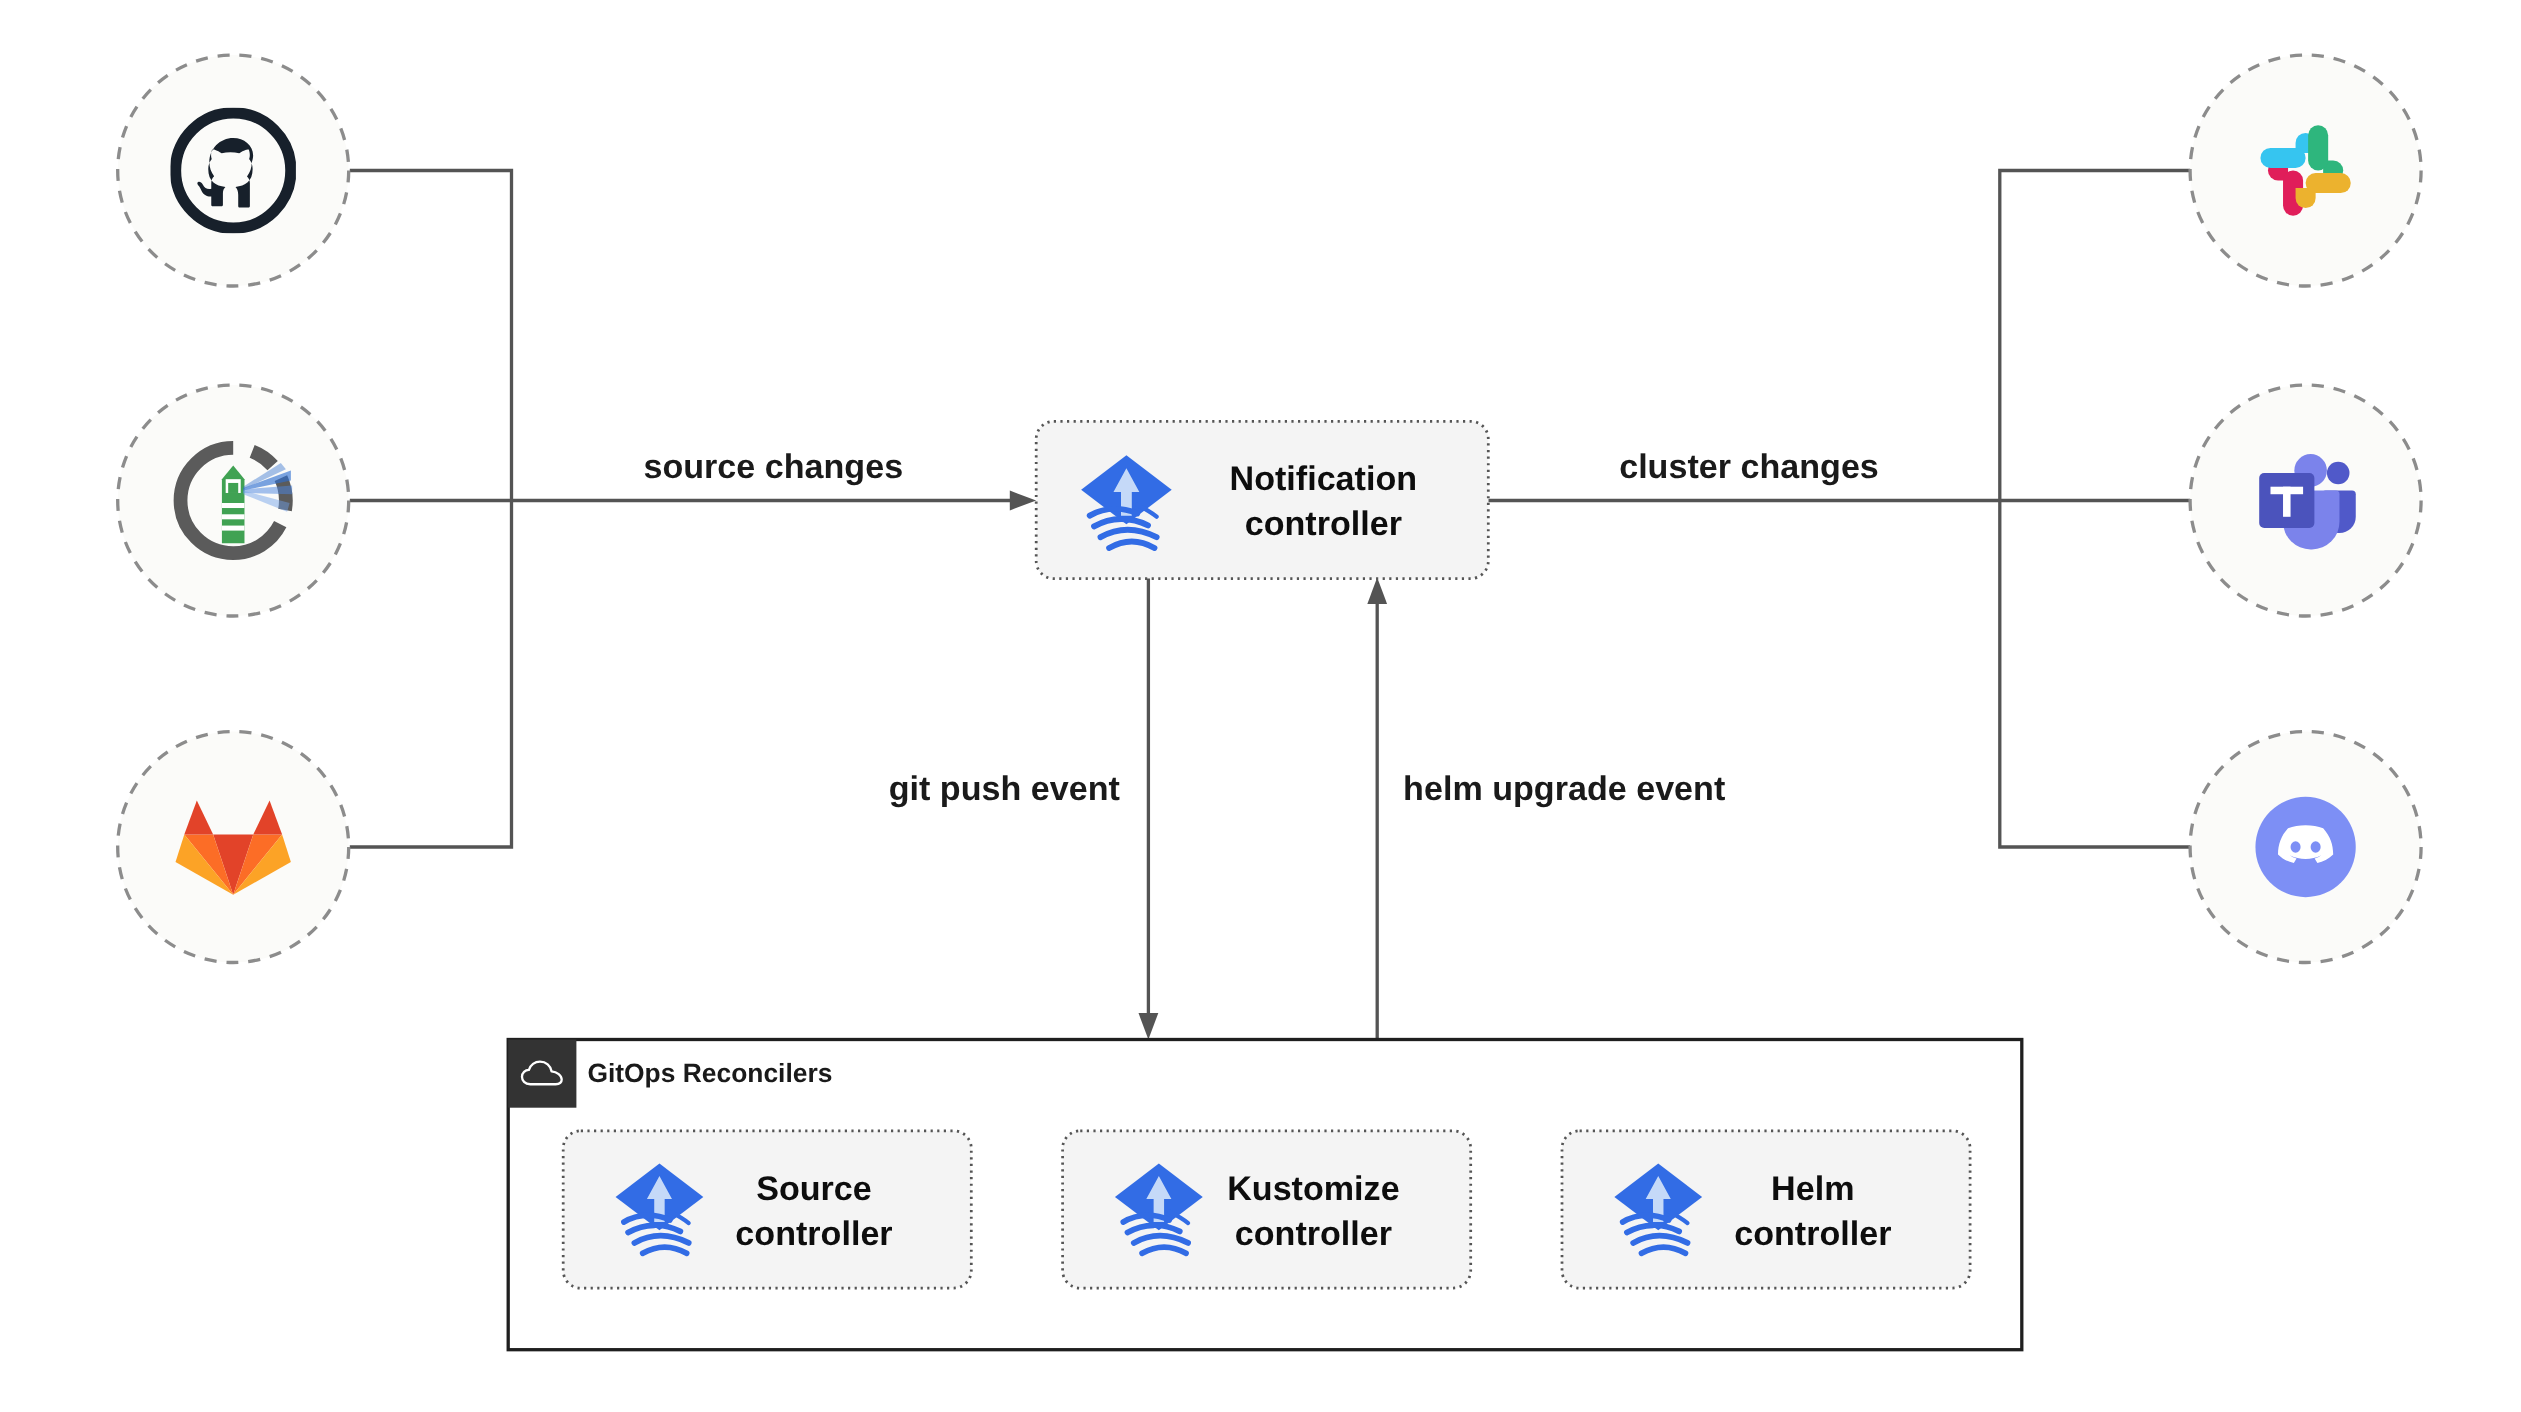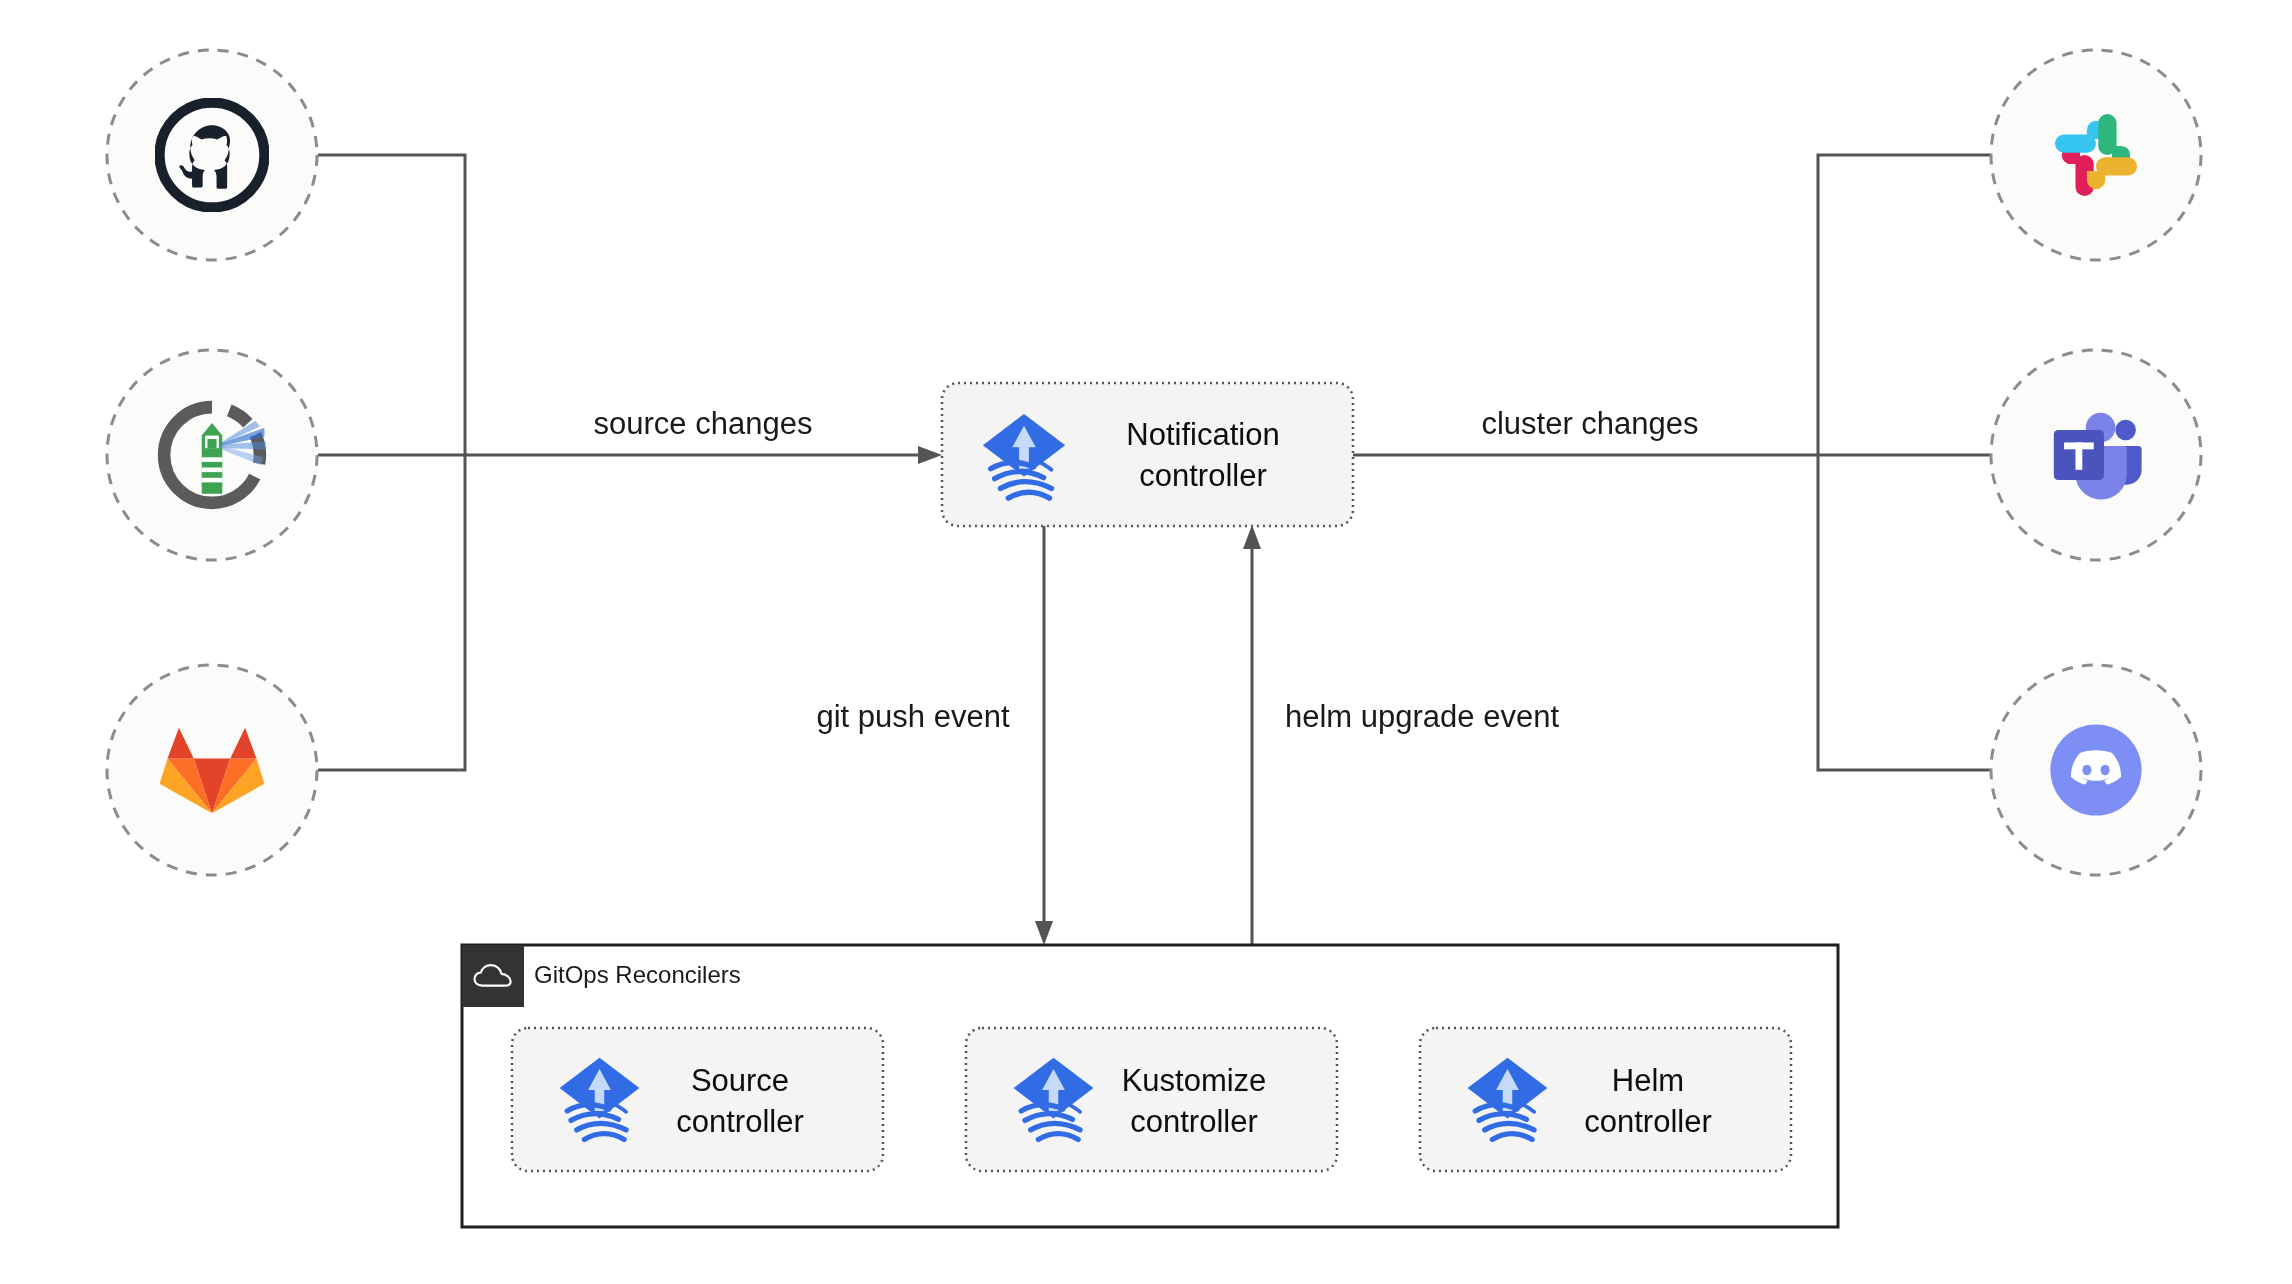--- a/index.html
+++ b/index.html
@@ -11,20 +11,21 @@
     width: 2292px;
     height: 1284px;
     font-family: "Liberation Sans", sans-serif;
     overflow: hidden;
   }
   #diagram-root {
     position: relative;
     width: 2112px;
     height: 1284px;
     background: #ffffff;
+    font-weight: bold;
   }
   svg.canvas {
     position: absolute;
     top: 0;
     left: 0;
     width: 2292px;
     height: 1284px;
     display: block;
   }
   .edge-line {

